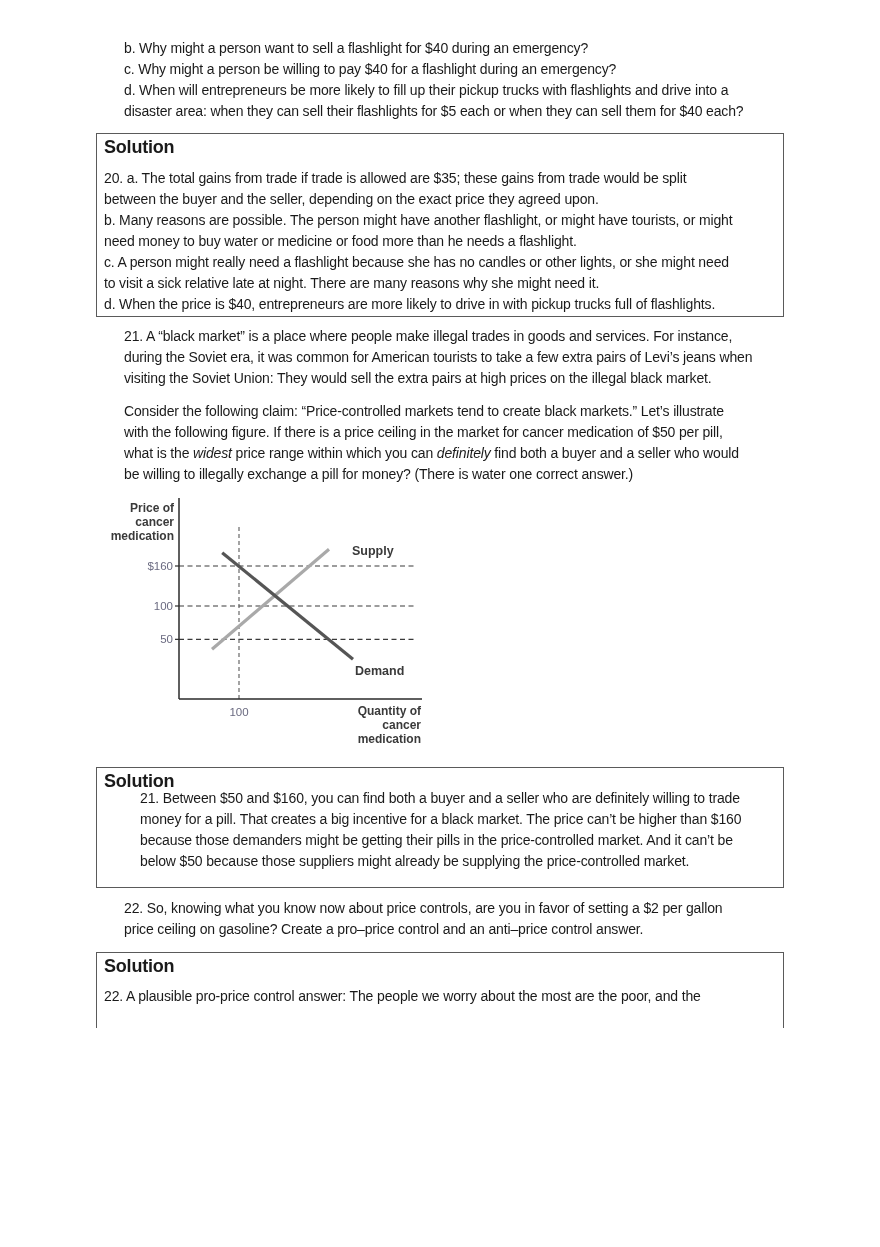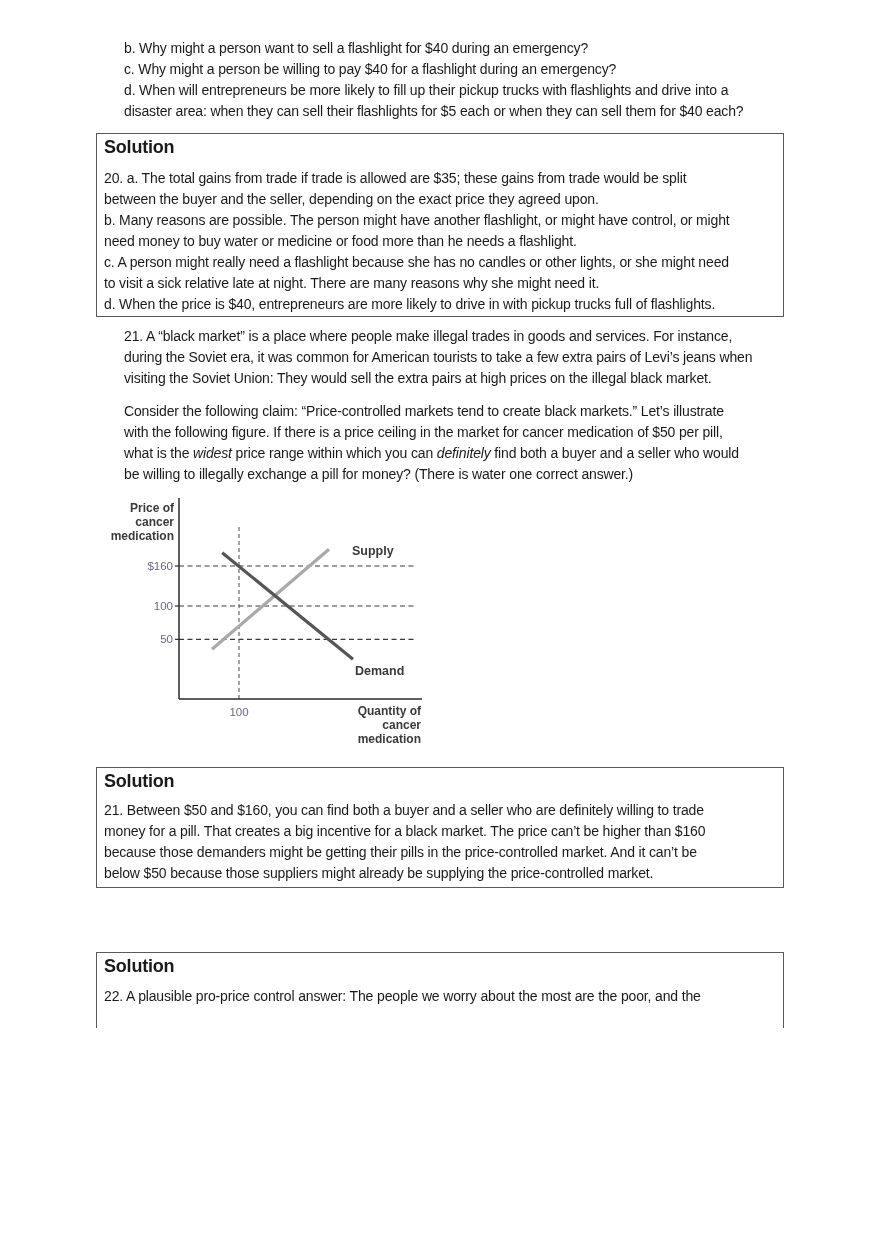--- a/index.html
+++ b/index.html
@@ -33,21 +33,21 @@
     <p>c. Why might a person be willing to pay $40 for a flashlight during an emergency?</p>
     <p>d. When will entrepreneurs be more likely to fill up their pickup trucks with flashlights and drive into a</p>
     <p>disaster area: when they can sell their flashlights for $5 each or when they can sell them for $40 each?</p>
   </div>
 
   <div class="box" style="top:133px; height:184px;">
     <div class="title">Solution</div>
     <div class="body" style="top:34px;">
       <p>20. a. The total gains from trade if trade is allowed are $35; these gains from trade would be split</p>
       <p>between the buyer and the seller, depending on the exact price they agreed upon.</p>
-      <p>b. Many reasons are possible. The person might have another flashlight, or might have control, or might</p>
+      <p>b. Many reasons are possible. The person might have another flashlight, or might have tourists, or might</p>
       <p>need money to buy water or medicine or food more than he needs a flashlight.</p>
       <p>c. A person might really need a flashlight because she has no candles or other lights, or she might need</p>
       <p>to visit a sick relative late at night. There are many reasons why she might need it.</p>
       <p>d. When the price is $40, entrepreneurs are more likely to drive in with pickup trucks full of flashlights.</p>
     </div>
   </div>
 
   <div class="para" style="top:326px;">
     <p>21. A “black market” is a place where people make illegal trades in goods and services. For instance,</p>
     <p>during the Soviet era, it was common for American tourists to take a few extra pairs of Levi’s jeans when</p>
@@ -93,28 +93,32 @@
       <g>
         <text class="axis-title" x="321" y="220" text-anchor="end">Quantity of</text>
         <text class="axis-title" x="321" y="234" text-anchor="end">cancer</text>
         <text class="axis-title" x="321" y="248" text-anchor="end">medication</text>
       </g>
     </svg>
   </div>
 
   <div class="box" style="top:767px; height:121px;">
     <div class="title">Solution</div>
-    <div class="body" style="top:32px;">
+    <div class="body" style="top:20px;margin-left:36px;">
       <p>21. Between $50 and $160, you can find both a buyer and a seller who are definitely willing to trade</p>
       <p>money for a pill. That creates a big incentive for a black market. The price can’t be higher than $160</p>
       <p>because those demanders might be getting their pills in the price-controlled market. And it can’t be</p>
       <p>below $50 because those suppliers might already be supplying the price-controlled market.</p>
     </div>
   </div>
 
+  <div class="para" style="top:898px;">
+    <p>22. So, knowing what you know now about price controls, are you in favor of setting a $2 per gallon</p>
+    <p>price ceiling on gasoline? Create a pro–price control and an anti–price control answer.</p>
+  </div>
 
   <div class="box open" style="top:952px; height:76px;">
     <div class="title">Solution</div>
     <div class="body" style="top:33px;">
       <p>22. A plausible pro-price control answer: The people we worry about the most are the poor, and the</p>
     </div>
   </div>
 
 </div>
 

